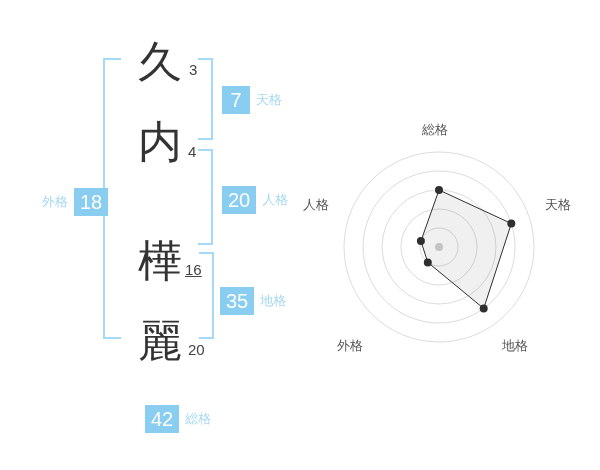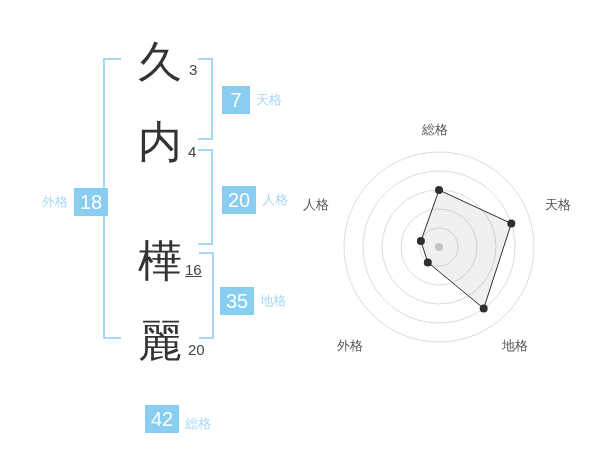--- a/index.html
+++ b/index.html
@@ -67,21 +67,21 @@
   <div class="badge-row" style="left:222px;top:186px;">
     <span class="badge-num">20</span>
     <span class="badge-label">人格</span>
   </div>
 
   <div class="badge-row" style="left:220px;top:287px;">
     <span class="badge-num">35</span>
     <span class="badge-label">地格</span>
   </div>
 
-  <div class="badge-row" style="left:145px;top:405px;align-items:flex-end;">
+  <div class="badge-row" style="left:145px;top:405px;">
     <span class="badge-num">42</span>
     <span class="badge-label">総格</span>
   </div>
 
   <div id="radar">
     <svg width="300" height="290" viewBox="0 0 300 290">
         <circle cx="139" cy="149" r="19.0" fill="none" stroke="#dcdcdc" stroke-width="1"></circle>
         <circle cx="139" cy="149" r="38.0" fill="none" stroke="#dcdcdc" stroke-width="1"></circle>
         <circle cx="139" cy="149" r="57.0" fill="none" stroke="#dcdcdc" stroke-width="1"></circle>
         <circle cx="139" cy="149" r="76.0" fill="none" stroke="#dcdcdc" stroke-width="1"></circle>

